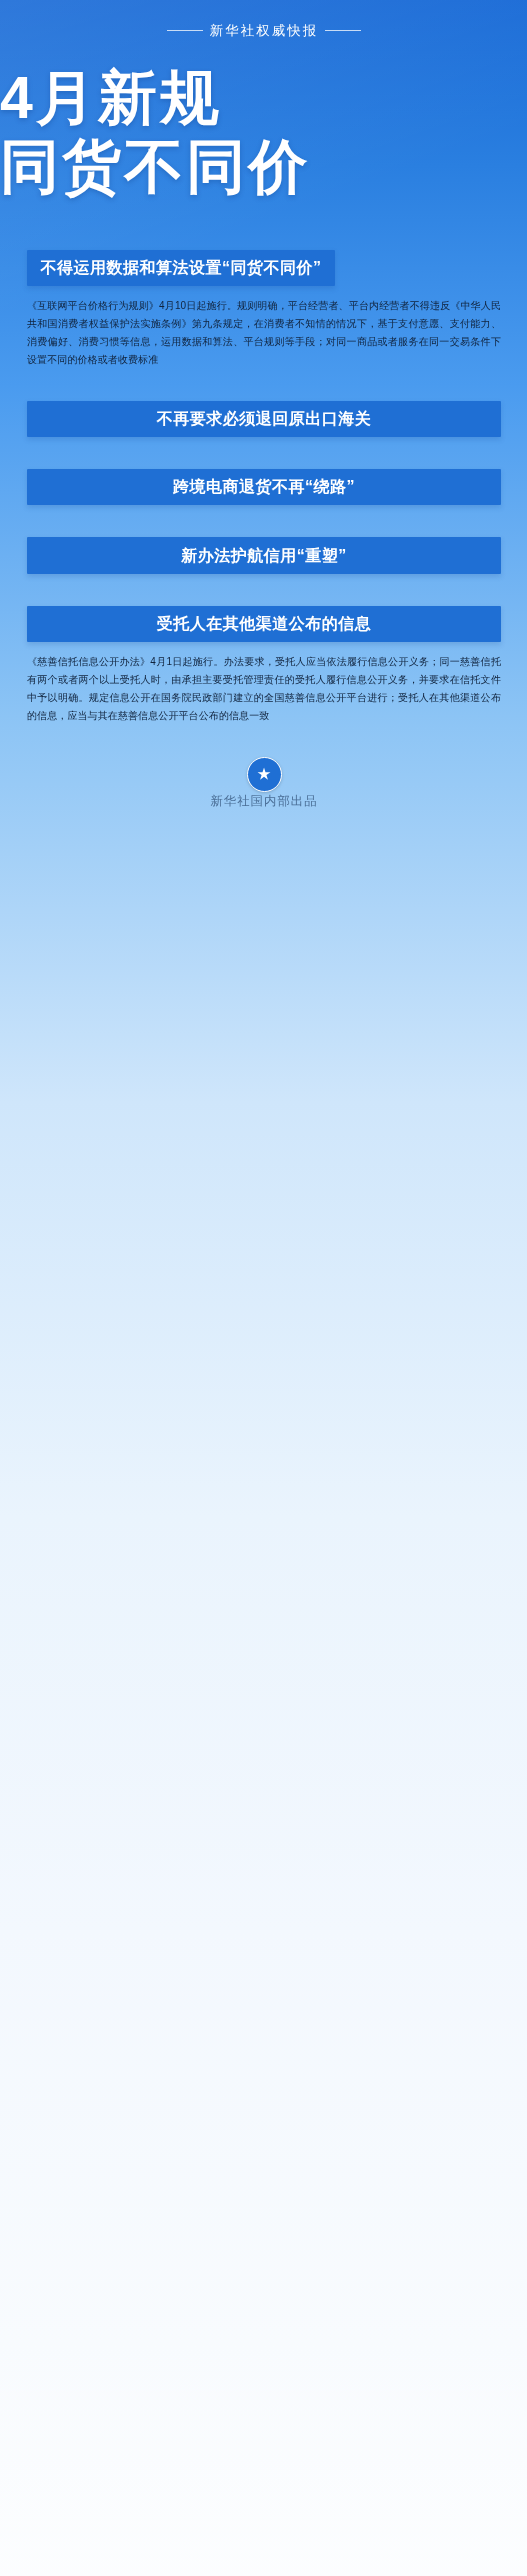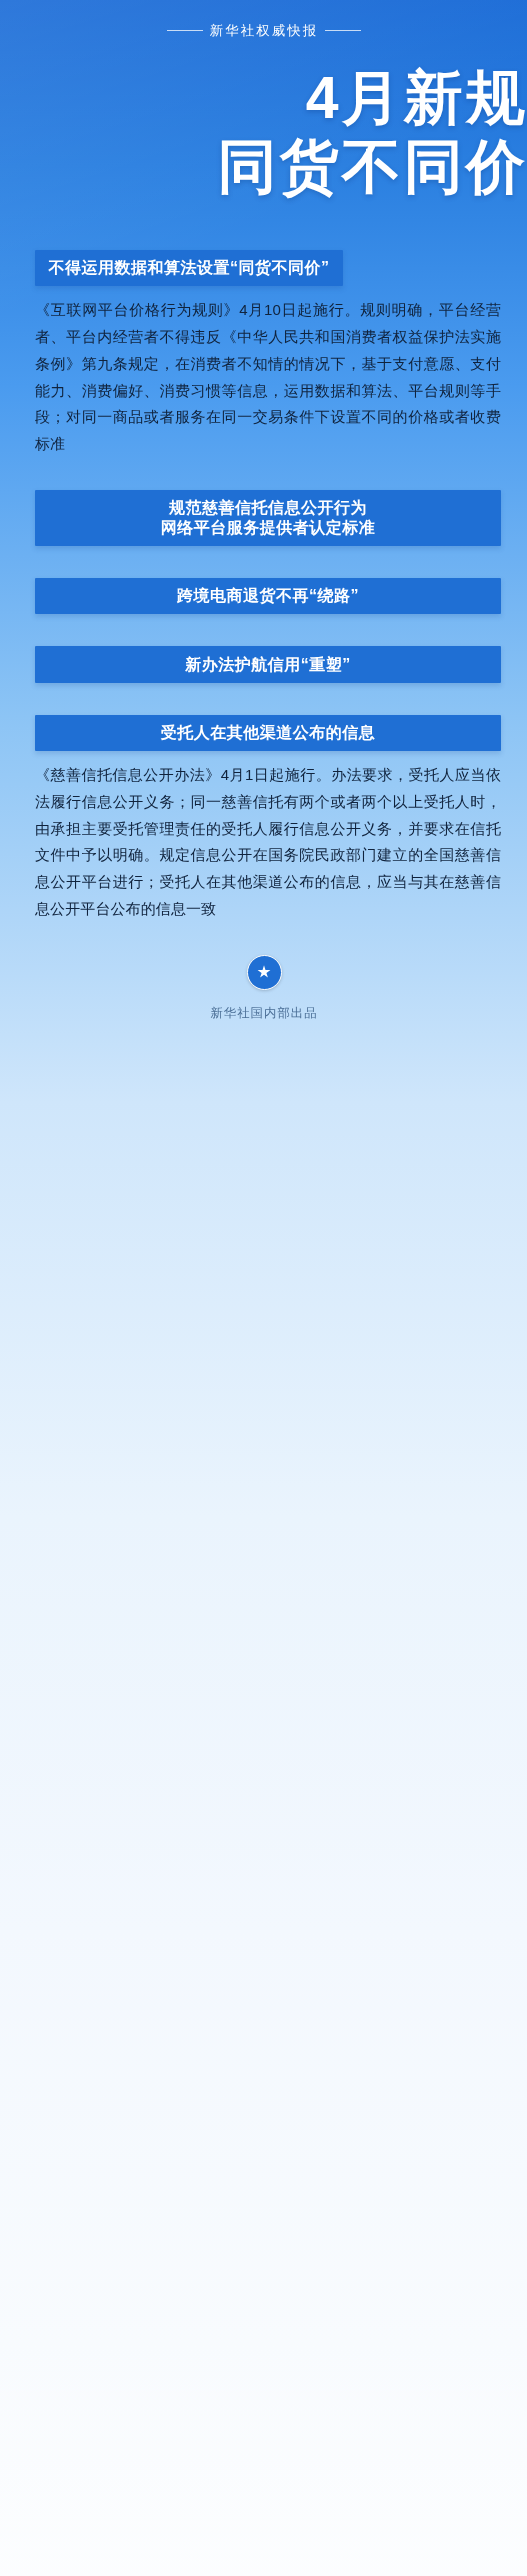--- a/index.html
+++ b/index.html
@@ -25,21 +25,21 @@
     position: absolute;
     top: 0; left: 0; right: 0;
     height: 392px;
     background: linear-gradient(160deg, rgba(255,255,255,0.10) 0%, rgba(255,255,255,0.0) 55%);
     pointer-events: none;
   }
 
   .header {
     position: relative;
     padding-top: 21.6px;
-    text-align: right;
+    text-align: left;
     z-index: 2;
   }
   .brand-line {
     display: flex;
     align-items: center;
     justify-content: center;
     gap: 7.2px;
   }
   .brand-rule {
     width: 36px;
@@ -63,21 +63,20 @@
   }
   .title .l2 {
     display: block;
   }
 
   .cards {
     position: relative;
     z-index: 2;
     margin-top: 47px;
     padding: 0 27px 0 27px;
-    margin-left: 8px;
   }
   .card {
     margin-bottom: 32px;
   }
   .card-heading {
     display: inline-block;
     background: #1f6fd4;
     color: #ffffff;
     font-size: 16px;
     font-weight: bold;
@@ -93,39 +92,39 @@
     text-align: center;
     display: block;
     padding: 8.2px 10.3px;
   }
   .card-heading .hl {
     display: block;
   }
   .card-body {
     margin-top: 11.3px;
     color: #10233d;
-    font-size: 15px;
+    font-size: 10px;
     line-height: 1.78;
     text-align: justify;
     text-justify: inter-ideograph;
     letter-spacing: 0.1px;
   }
 
   .footer {
     position: relative;
     z-index: 2;
     margin-top: 20.6px;
     padding-bottom: 23px;
     text-align: center;
   }
   .footer-badge {
     display: inline-flex;
     flex-direction: column;
     align-items: center;
-    gap: 15px;
+    gap: 1px;
   }
   .seal {
     width: 33px;
     height: 33px;
     border-radius: 50%;
     background: #1f6fd4;
     border: 1.5px solid #ffffff;
     box-shadow: 0 1px 3.1px rgba(0,0,0,0.18);
     position: relative;
   }
@@ -167,22 +166,21 @@
 
     <div class="card">
       <div class="card-heading">
         <span class="hl">不得运用数据和算法设置“同货不同价”</span>
       </div>
       <div class="card-body">《互联网平台价格行为规则》4月10日起施行。规则明确，平台经营者、平台内经营者不得违反《中华人民共和国消费者权益保护法实施条例》第九条规定，在消费者不知情的情况下，基于支付意愿、支付能力、消费偏好、消费习惯等信息，运用数据和算法、平台规则等手段；对同一商品或者服务在同一交易条件下设置不同的价格或者收费标准</div>
     </div>
 
     <div class="card">
       <div class="card-heading two-line">
-        <span class="hl">规范慈善信托信息公开行为</span>
-        <span class="hl">网络平台服务提供者认定标准</span>
+        <span class="hl">不再要求必须退回原出口海关</span>
       </div>
     </div>
 
     <div class="card">
       <div class="card-heading two-line">
         <span class="hl">跨境电商退货不再“绕路”</span>
       </div>
     </div>
 
 

